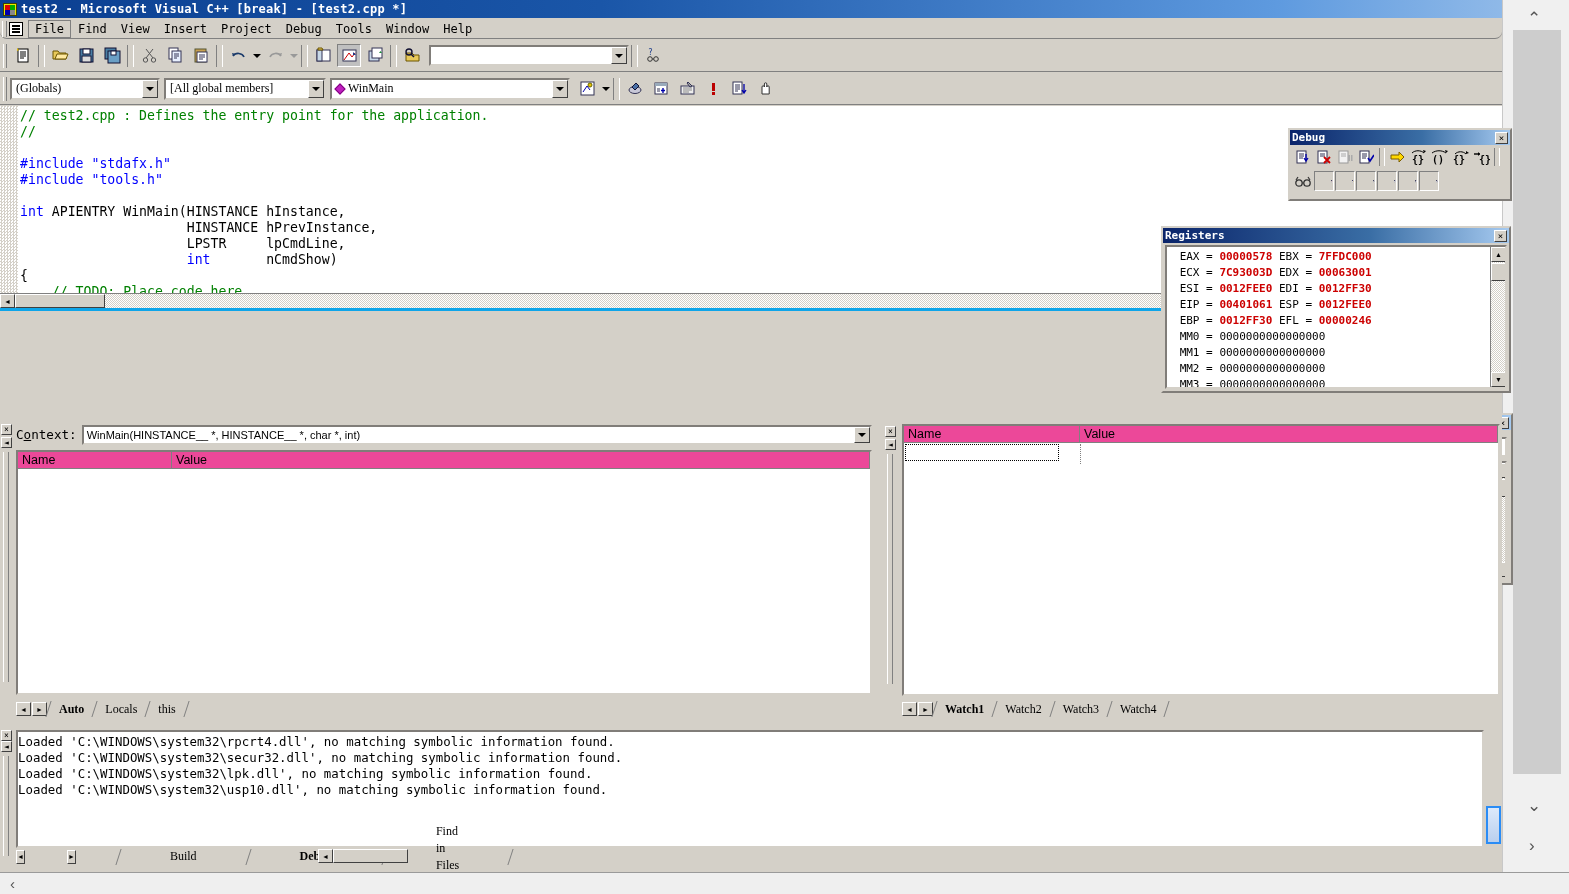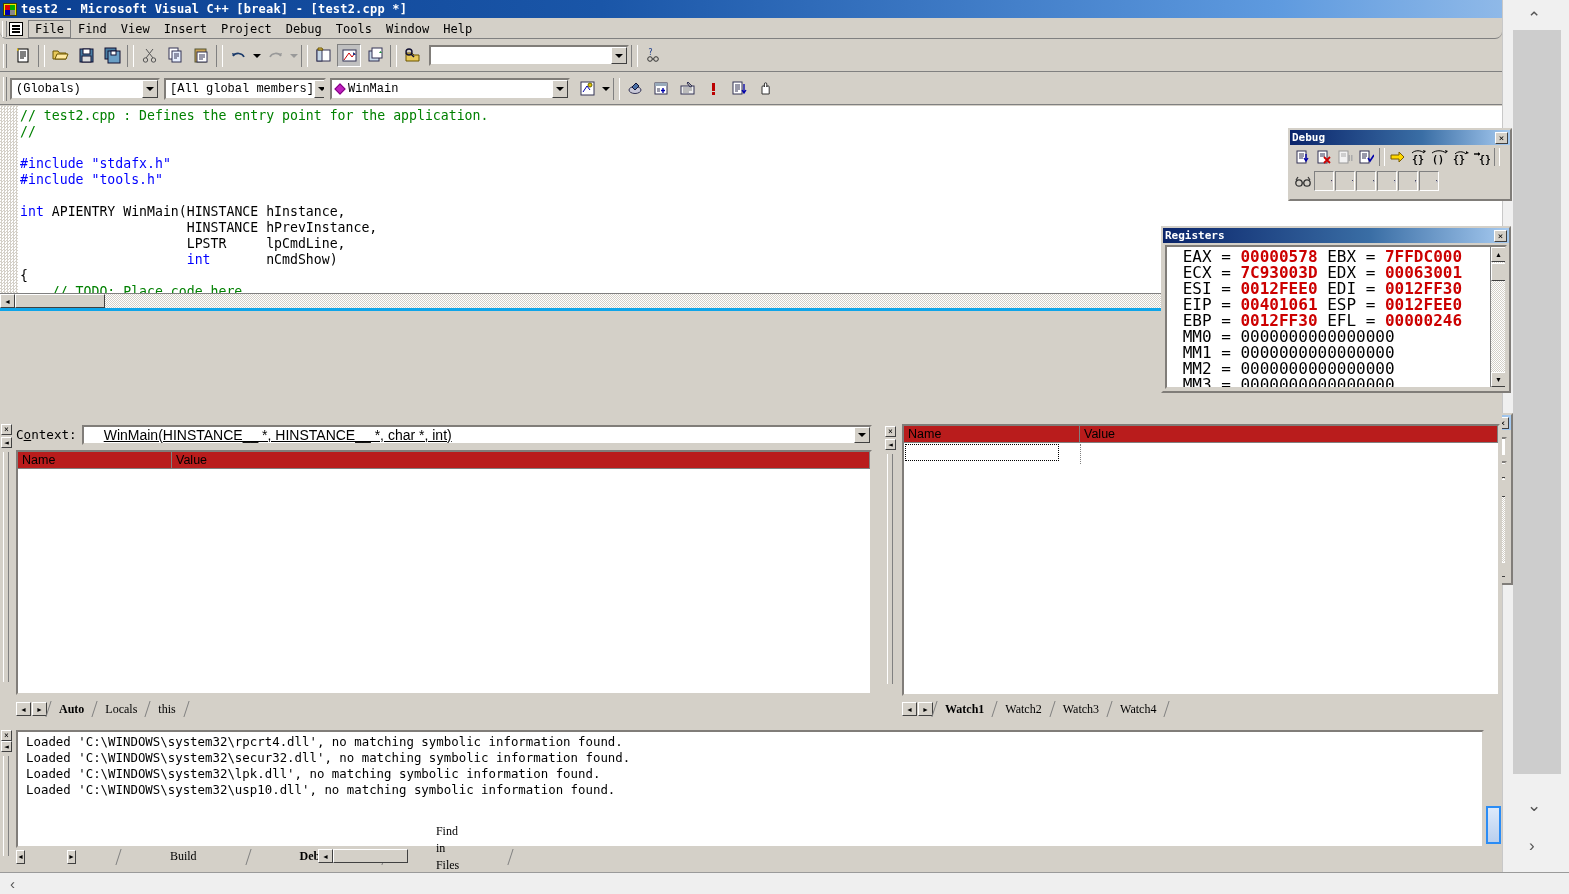--- a/index.html
+++ b/index.html
@@ -56,21 +56,21 @@
     border:1px solid #fff; border-right-color:#404040; border-bottom-color:#404040;
     display:flex; align-items:center; justify-content:center;}
   .carat { width:0;height:0;border-left:4px solid transparent;border-right:4px solid transparent;
     border-top:4px solid #000;}
   .dropsm { width:11px; height:23px; display:flex; align-items:center; justify-content:center; }
 
   
   .toolbar2 { position:absolute; left:0; top:73px; width:1502px; height:32px;
     background:#d4d0c8; border-bottom:1px solid #808080; display:flex; align-items:center;}
   .wcombo { height:22px; background:#fff; border:2px inset #d4d0c8; display:flex; align-items:center;
-    padding-left:4px; font-family:Liberation Mono, monospace; font-size:12px; color:#000;
+    padding-left:4px; font-family:Liberation Serif, serif; font-size:12px; color:#000;
     margin-right:4px; overflow:hidden; white-space:nowrap;}
   .wcombo .arrow { margin-left:auto; min-width:16px; width:16px; height:18px; background:#d4d0c8;
     border:1px solid #fff; border-right-color:#404040; border-bottom-color:#404040;
     display:flex; align-items:center; justify-content:center; flex:none;}
   .diamond { width:8px; height:8px; background:#c020c0; transform:rotate(45deg); margin-right:4px;
     flex:none; border:1px solid #800080;}
 
   
   .editor { position:absolute; left:0; top:106px; width:1502px; height:205px; background:#fff;
     border-bottom:3px solid #0ea5e9; overflow:hidden;}
@@ -101,21 +101,21 @@
   .dbgrow { display:flex; align-items:center; padding:2px 3px; }
   .dbtn { width:20px; height:20px; display:flex; align-items:center; justify-content:center;
     margin-right:1px; }
   .dbtn.pressed { border:1px solid #808080; border-right-color:#fff; border-bottom-color:#fff;padding-left:16px; }
   .dsep { width:6px; height:18px; border-left:1px solid #808080; border-right:1px solid #fff; margin:0 2px;}
 
   
   #registers-window { left:1161px; top:226px; width:350px; height:167px; }
   .regs-body { position:absolute; left:2px; top:17px; right:2px; bottom:2px; background:#fff;
     border:2px inset #d4d0c8; overflow:hidden;}
-  .regs-text { font-family:"DejaVu Sans Mono", monospace; font-size:16px; line-height:16px;
+  .regs-text { font-family:"DejaVu Sans Mono", monospace; font-size:11px; line-height:16px;
     padding:2px 0 0 6px; white-space:pre; color:#000;}
   .rv { color:#cc0000; font-weight:bold; }
   .vsb { position:absolute; right:0; top:0; width:15px; bottom:0; background:#d4d0c8;
     border-left:1px solid #808080;}
   .vsb .b { width:15px; height:15px; background:#d4d0c8; border:1px solid #fff;
     border-right-color:#404040; border-bottom-color:#404040; display:flex; align-items:center;
     justify-content:center; font-size:7px;}
   .vsb .track { position:absolute; top:15px; bottom:15px; width:15px;
     background:repeating-conic-gradient(#d4d0c8 0% 25%, #ffffff 0% 50%) 0 0/2px 2px;}
   .vsb .thumb { position:absolute; top:16px; left:0; width:15px; height:18px; background:#d4d0c8;
@@ -141,27 +141,27 @@
   .varpane { position:absolute; left:0; top:400px; width:878px; height:324px; background:#d4d0c8; }
   .dockbar-v { position:absolute; left:0; top:22px; width:13px; bottom:0; background:#d4d0c8; }
   .mini-x { width:11px; height:11px; background:#d4d0c8; border:1px solid #fff;
     border-right-color:#404040; border-bottom-color:#404040; font-size:8px; line-height:9px;
     text-align:center; font-family:"DejaVu Sans Mono",monospace;}
   .ctxrow { position:absolute; left:16px; top:24px; width:856px; height:21px; display:flex;
     align-items:center; }
   .ctxlbl { font-family:"DejaVu Sans Mono", monospace; font-size:12.6px; margin-right:5px; }
   .ctxlbl u { text-decoration:underline; }
   .ctxbox { flex:1; height:20px; background:#fff; border:2px inset #d4d0c8; display:flex;
-    align-items:center; padding-left:20px; font-family:"Liberation Sans",sans-serif; font-size:14px;text-decoration:underline;}
+    align-items:center; padding-left:3px; font-family:"Liberation Sans",sans-serif; font-size:11px;}
   .ctxbox .arrow { margin-left:auto; width:16px; height:16px; background:#d4d0c8;
     border:1px solid #fff; border-right-color:#404040; border-bottom-color:#404040;
     display:flex; align-items:center; justify-content:center;}
   .grid { position:absolute; left:16px; top:50px; width:856px; height:245px; background:#fff;
     border:2px inset #d4d0c8; overflow:hidden;}
-  .ghead { display:flex; height:17px; background:#b91c1c; border-bottom:1px solid #808080; }
+  .ghead { display:flex; height:17px; background:#ec4899; border-bottom:1px solid #808080; }
   .ghead div { font-family:"Liberation Sans",sans-serif; font-size:12.5px; padding-left:4px;
     border-right:1px solid #808080; line-height:16px; }
   .grow { display:flex; height:17px; font-family:"DejaVu Sans Mono", monospace; font-size:12.2px; }
   .grow div { padding-left:4px; line-height:17px; }
   .gcell-name { width:154px; border-right:1px dotted #808080; }
   .tabsrow { position:absolute; left:16px; bottom:6px; width:856px; height:18px;
     background:#d4d0c8; display:flex; align-items:center; }
   .tabnav { width:15px; height:14px; background:#d4d0c8; border:1px solid #fff;
     border-right-color:#404040; border-bottom-color:#404040; display:flex; align-items:center;
     justify-content:center; font-size:7px; margin-right:1px;}
@@ -175,21 +175,21 @@
   .wgrid { position:absolute; left:18px; top:24px; width:598px; height:272px; background:#fff;
     border:2px inset #d4d0c8; overflow:hidden;}
   .wcell-edit { height:17px; width:154px; border:1px dotted #000; margin:1px 0 0 1px; background:#fff;}
   .wsplit { position:absolute; left:176px; top:0; bottom:0; width:1px; border-left:1px dotted #808080;}
 
   
   .outpane { position:absolute; left:0; top:726px; width:1502px; height:140px; background:#d4d0c8;}
   .outbody { position:absolute; left:16px; top:4px; right:18px; bottom:18px; background:#fff;
     border:2px inset #d4d0c8; overflow:hidden; }
   .outtext { font-family:"DejaVu Sans Mono", monospace; font-size:12.4px; line-height:16px;
-    padding:2px 0 0 8px; white-space:pre; color:#000;}
+    padding:2px 0 0 0; white-space:pre; color:#000;}
   .out-vsb-thumb { position:absolute; right:1px; bottom:22px; width:15px; height:38px;
     background:linear-gradient(to bottom,#dce9fb,#b9cfee); border:2px solid #2a8cf5; }
   .outtabs { position:absolute; left:16px; bottom:1px; width:400px; height:17px; display:flex;
     align-items:center;gap:41px;}
   .out-hsb { position:absolute; left:320px; bottom:2px; width:100px; height:15px; display:flex;}
 
   
   .statusbar { position:absolute; left:0; bottom:0; width:1569px; height:22px; background:#efefef;
     border-top:1px solid #9a9a9a; display:flex; align-items:center; padding-left:10px;}
   .statusbar .chev { font-size:15px; color:#555; }

